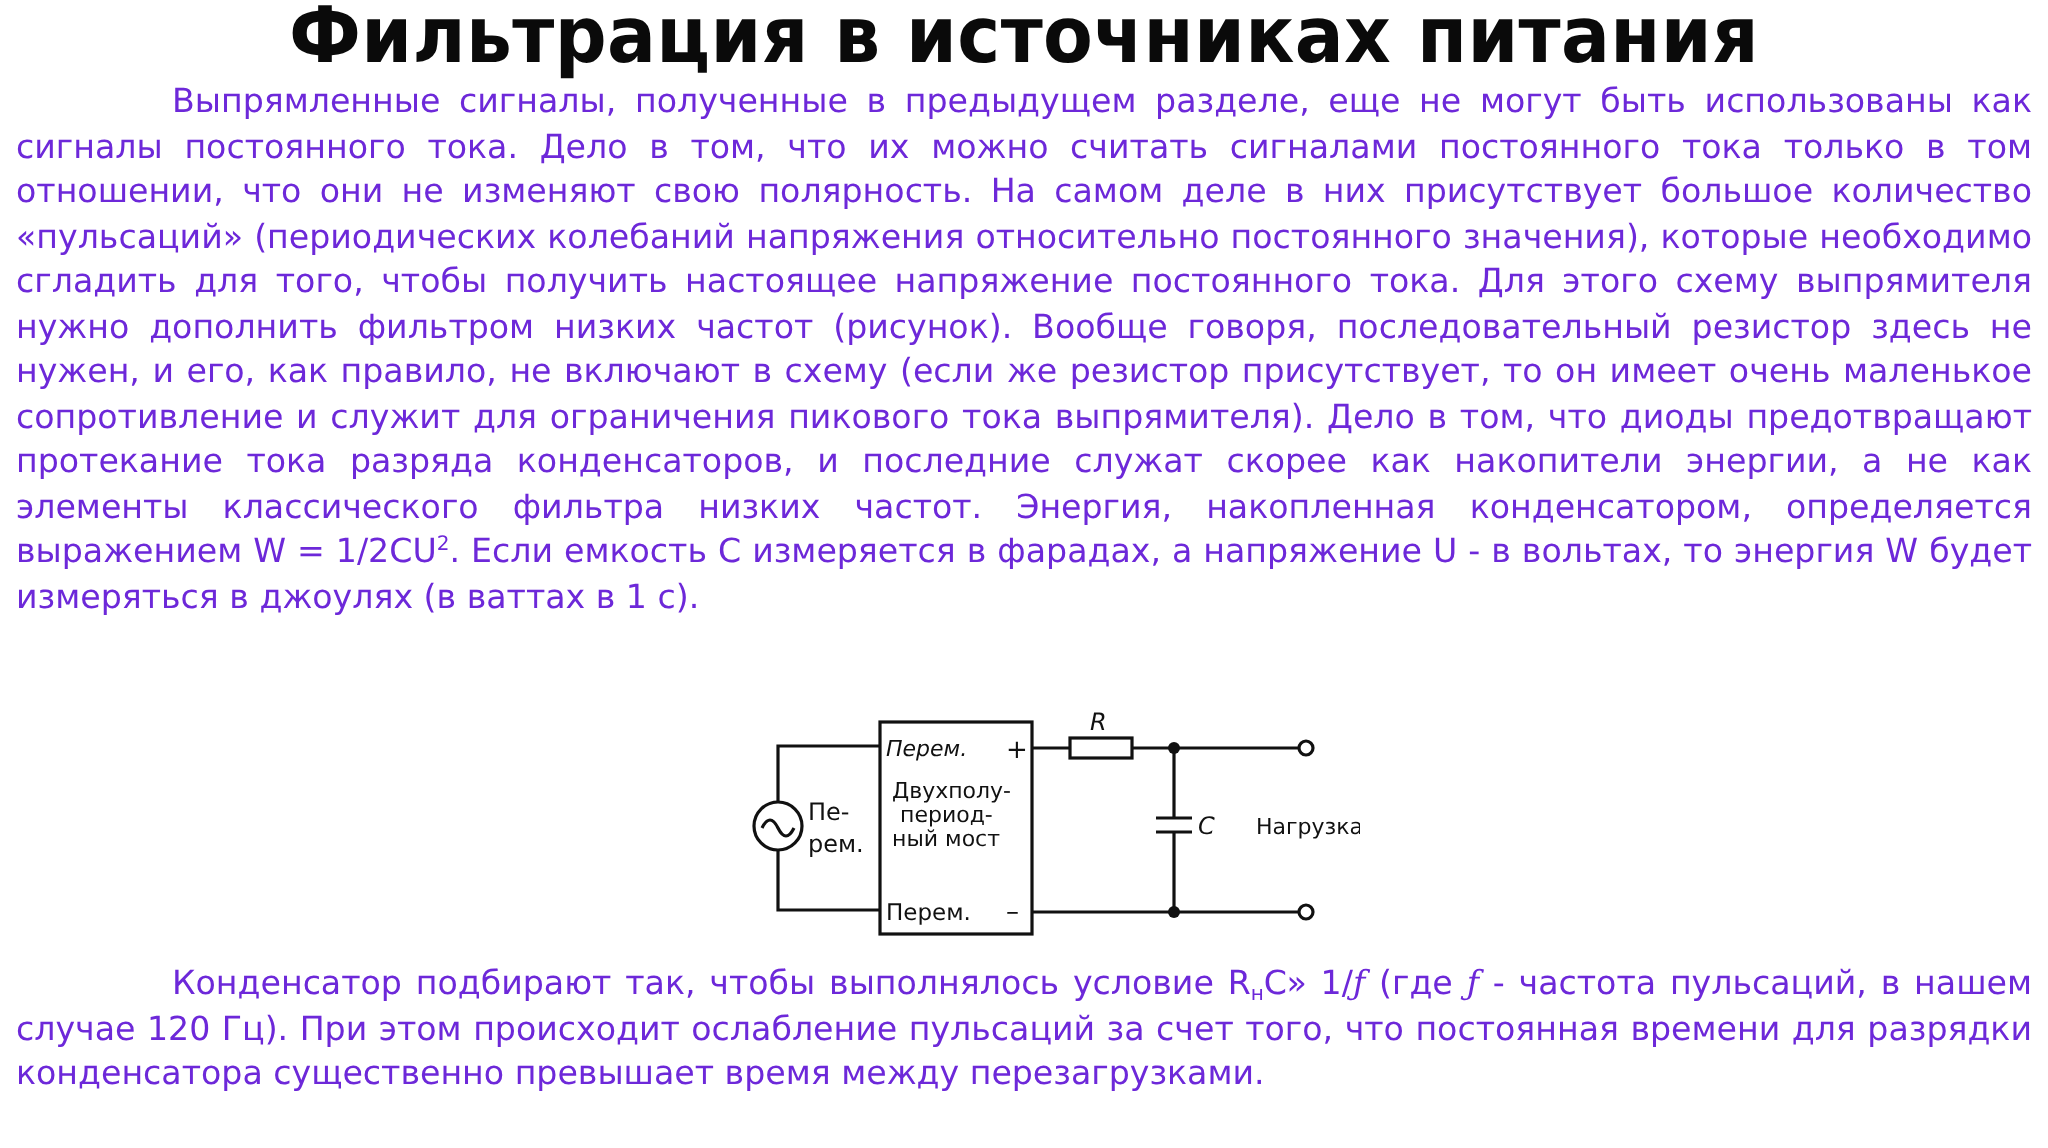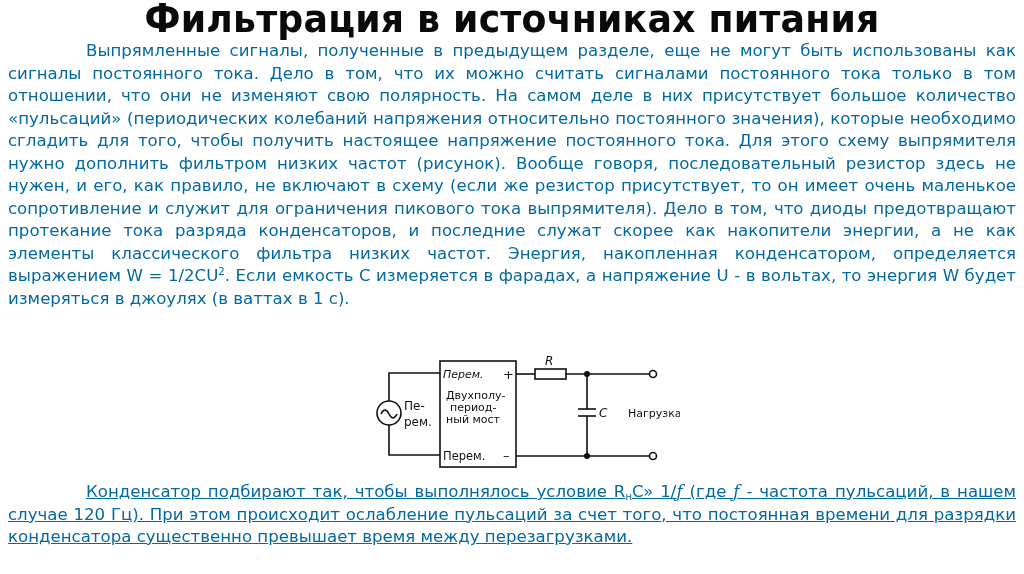--- a/index.html
+++ b/index.html
@@ -6,24 +6,24 @@
   body { width: 1024px; height: 574px; overflow: hidden; position: relative; color: #111; }
   .title {
     position: absolute; left: 0; top: -4px; width: 1024px; text-align: center;
     font-family: "DejaVu Sans", sans-serif; font-weight: bold; font-size: 39px;
     letter-spacing: 0.2px; color: #0a0a0a; transform: scaleX(0.93); transform-origin: 50% 0;
     margin: 0;
   }
   .para {
     position: absolute; left: 8px; width: 1008px;
     font-family: "DejaVu Sans", sans-serif; font-size: 16.6px; line-height: 22.5px;
-    text-align: justify; text-indent: 78px; margin: 0; color: #0369a1;
+    text-align: justify; text-indent: 78px; margin: 0; color: #6d28d9;
   }
   .para1 { top: 40px; }
-  .para2 { top: 481px; font-size: 16.6px; text-decoration: underline; }
+  .para2 { top: 481px; font-size: 16.6px; }
   sup { font-size: 10px; vertical-align: 6px; line-height: 0; }
   sub { font-size: 10px; vertical-align: -3px; line-height: 0; }
   .ital { font-style: italic; font-family: "DejaVu Serif", serif; }
   .diagram { position: absolute; left: 360px; top: 350px; width: 320px; height: 125px; }
   .diagram text { font-family: "DejaVu Sans", sans-serif; fill: #111; }
 </style>
 </head>
 <body>
 
 <h1 class="title">Фильтрация в источниках питания</h1>

